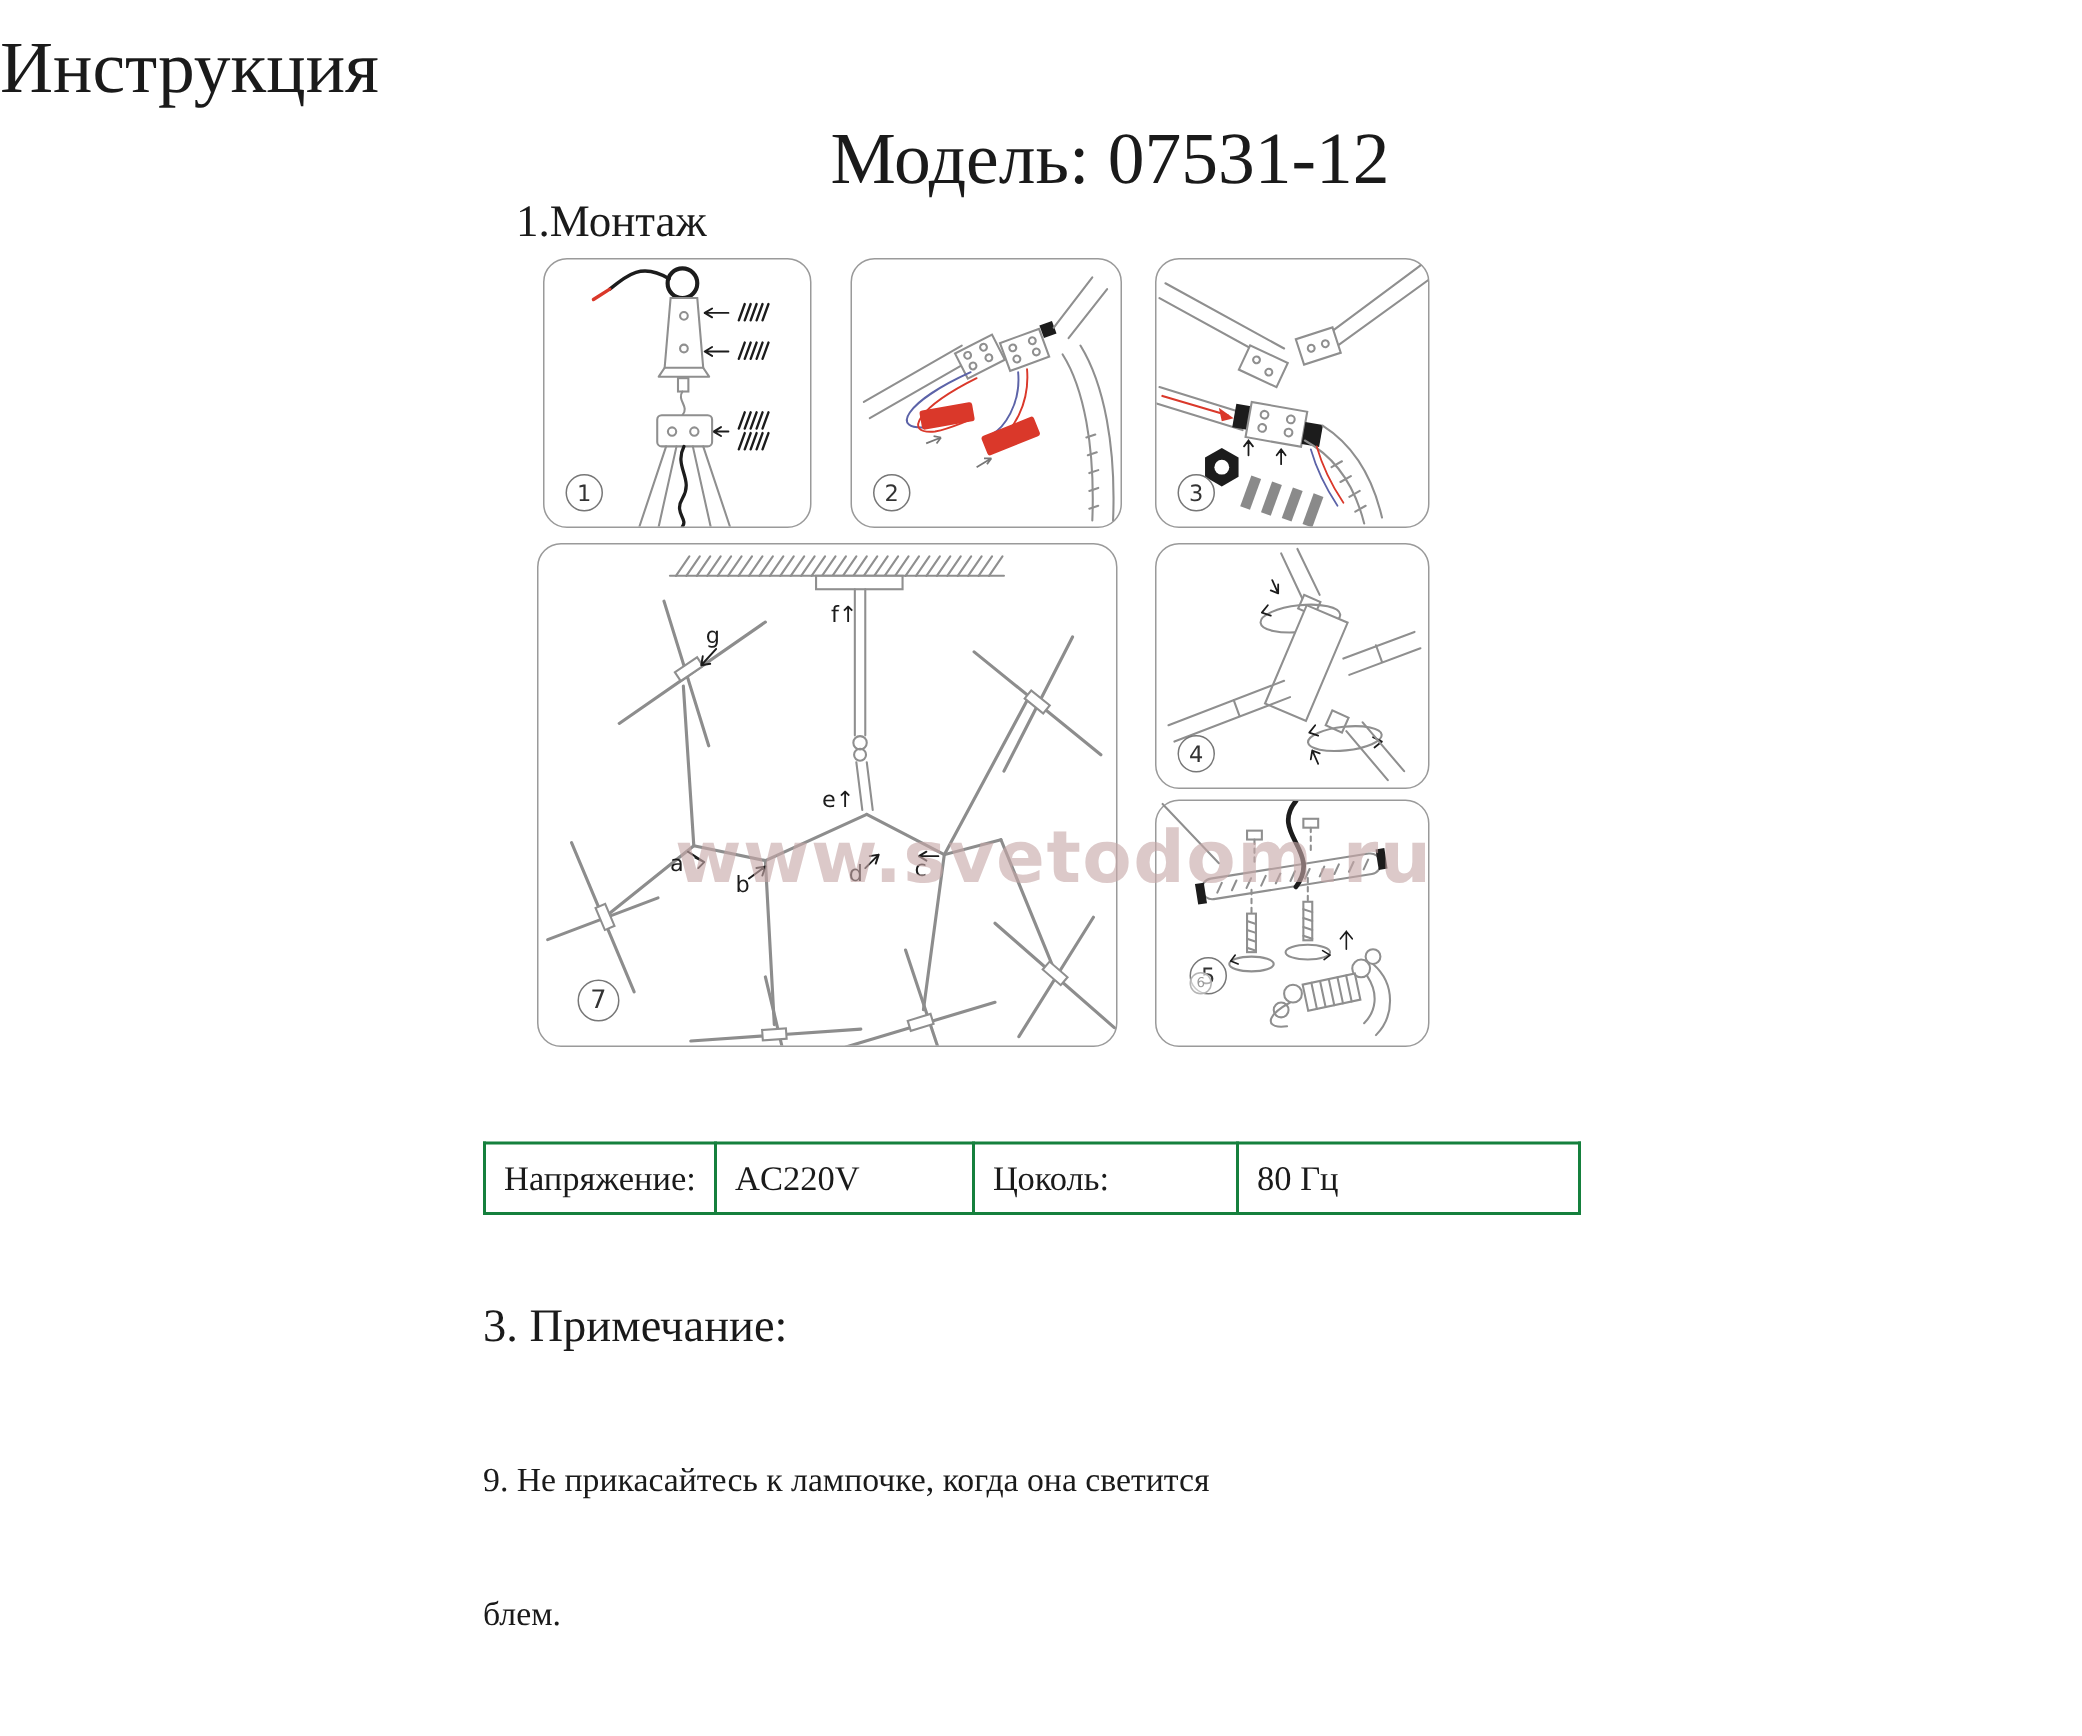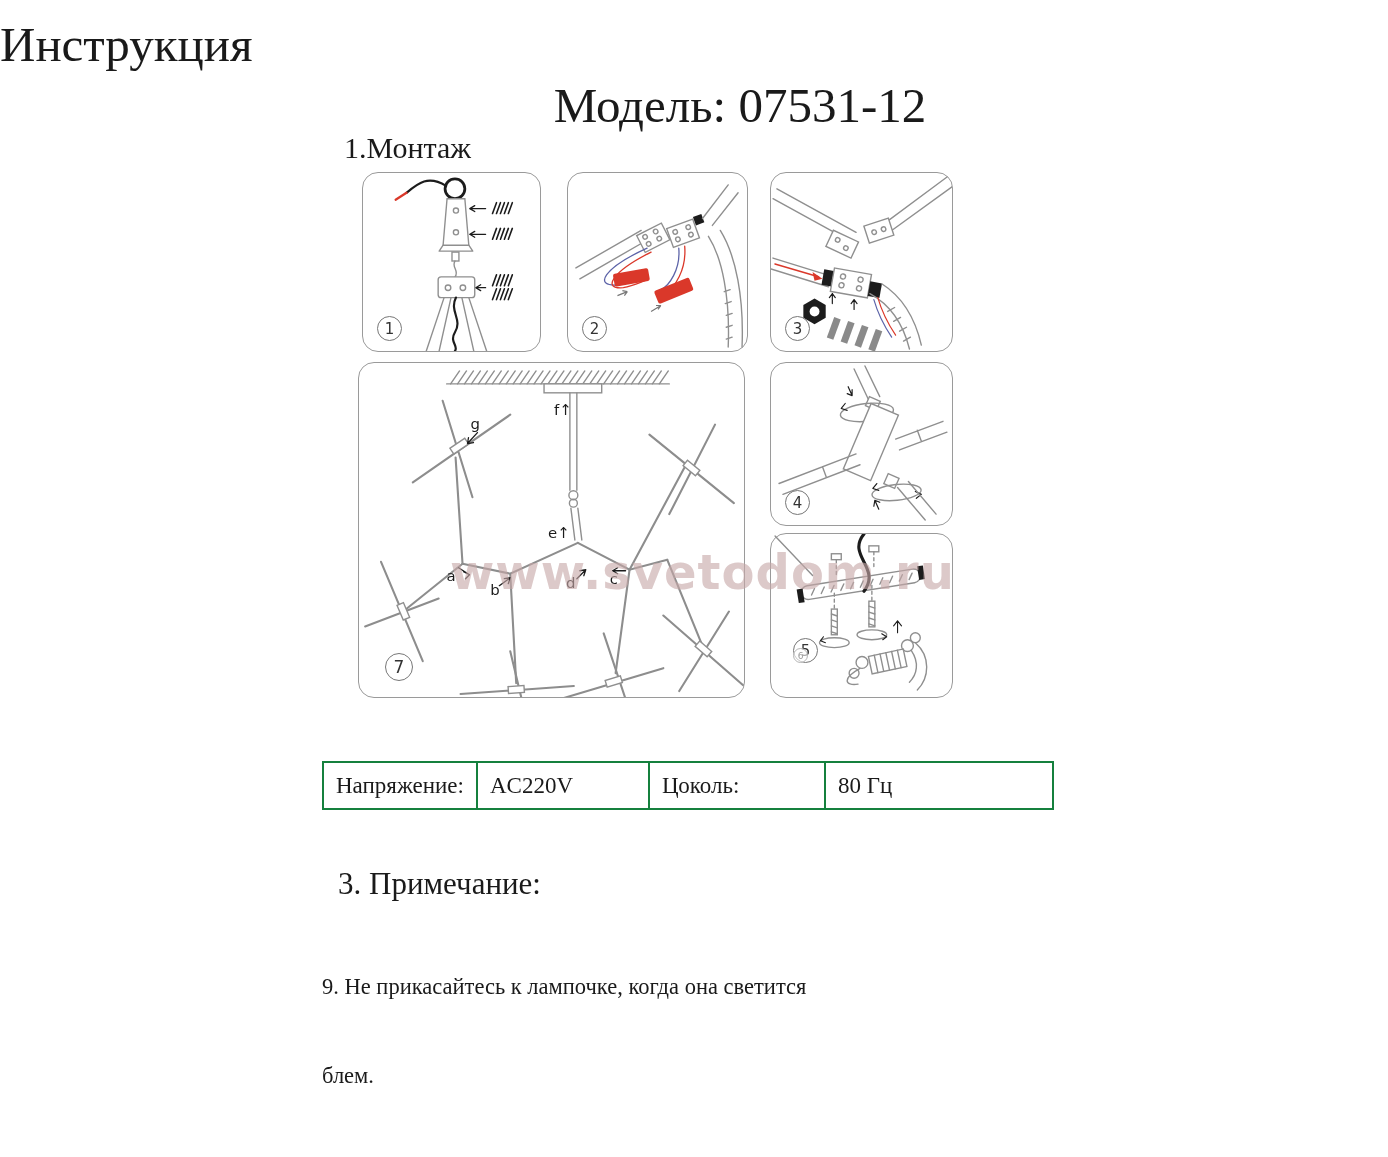--- a/index.html
+++ b/index.html
@@ -4,21 +4,21 @@
 <style>
   html,body{margin:0;padding:0;background:#ffffff;}
   .page{position:relative;width:1388px;height:1157px;background:#fff;overflow:hidden;
         font-family:"Liberation Serif",serif;color:#1a1a1a;}
 
   .title{position:absolute;top:16px;left:0;width:100%;text-align:left;font-size:49px;}
   .model{position:absolute;top:77px;left:0;width:100%;text-align:center;font-size:49px;padding-left:46px;}
 
   .h-montage{position:absolute;left:322px;top:131px;font-size:30px;margin-left:22px;}
   .h-params {position:absolute;left:322px;top:706px;font-size:31px;}
-  .h-notes  {position:absolute;left:322px;top:866px;font-size:31px;margin-left:16px;}
+  .h-notes  {position:absolute;left:322px;top:866px;font-size:31px;}
 
   .panel{position:absolute;border:1.6px solid #9a9a9a;border-radius:16px;background:#fff;box-sizing:border-box;}
   #p1{left:362px;top:172px;width:179px;height:180px;}
   #p2{left:567px;top:172px;width:181px;height:180px;}
   #p3{left:770px;top:172px;width:183px;height:180px;}
   #p7{left:358px;top:362px;width:387px;height:336px;}
   #p4{left:770px;top:362px;width:183px;height:164px;}
   #p5{left:770px;top:533px;width:183px;height:165px;}
   .panel svg{position:absolute;left:0;top:0;width:100%;height:100%;}
 

